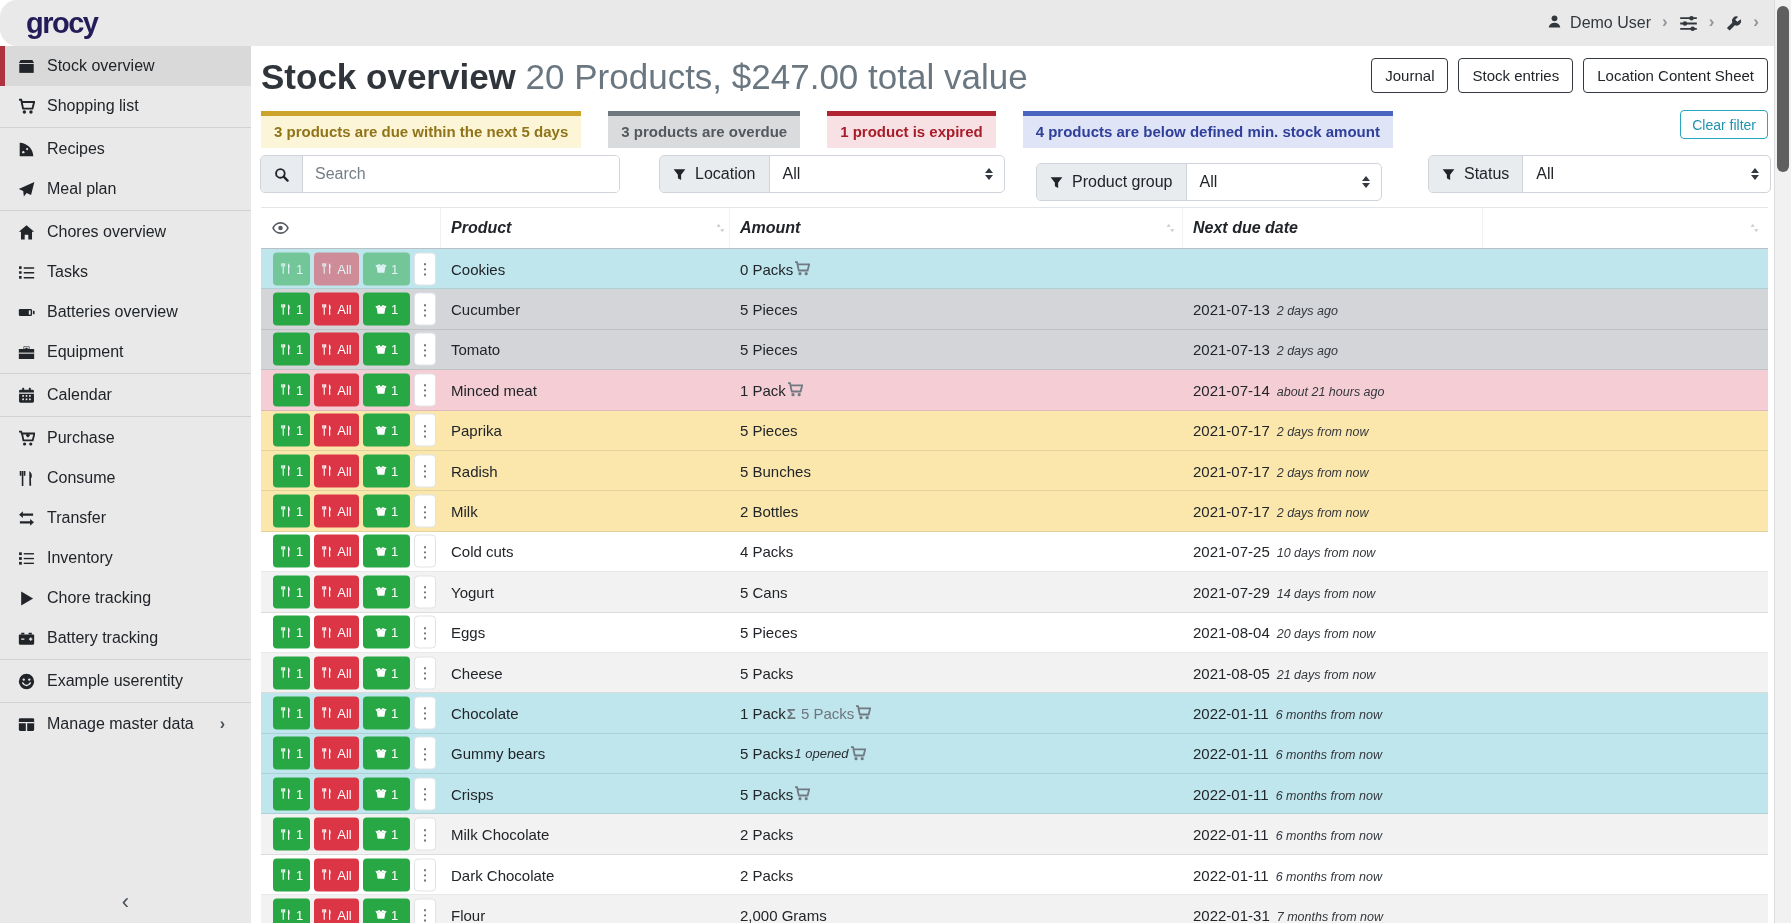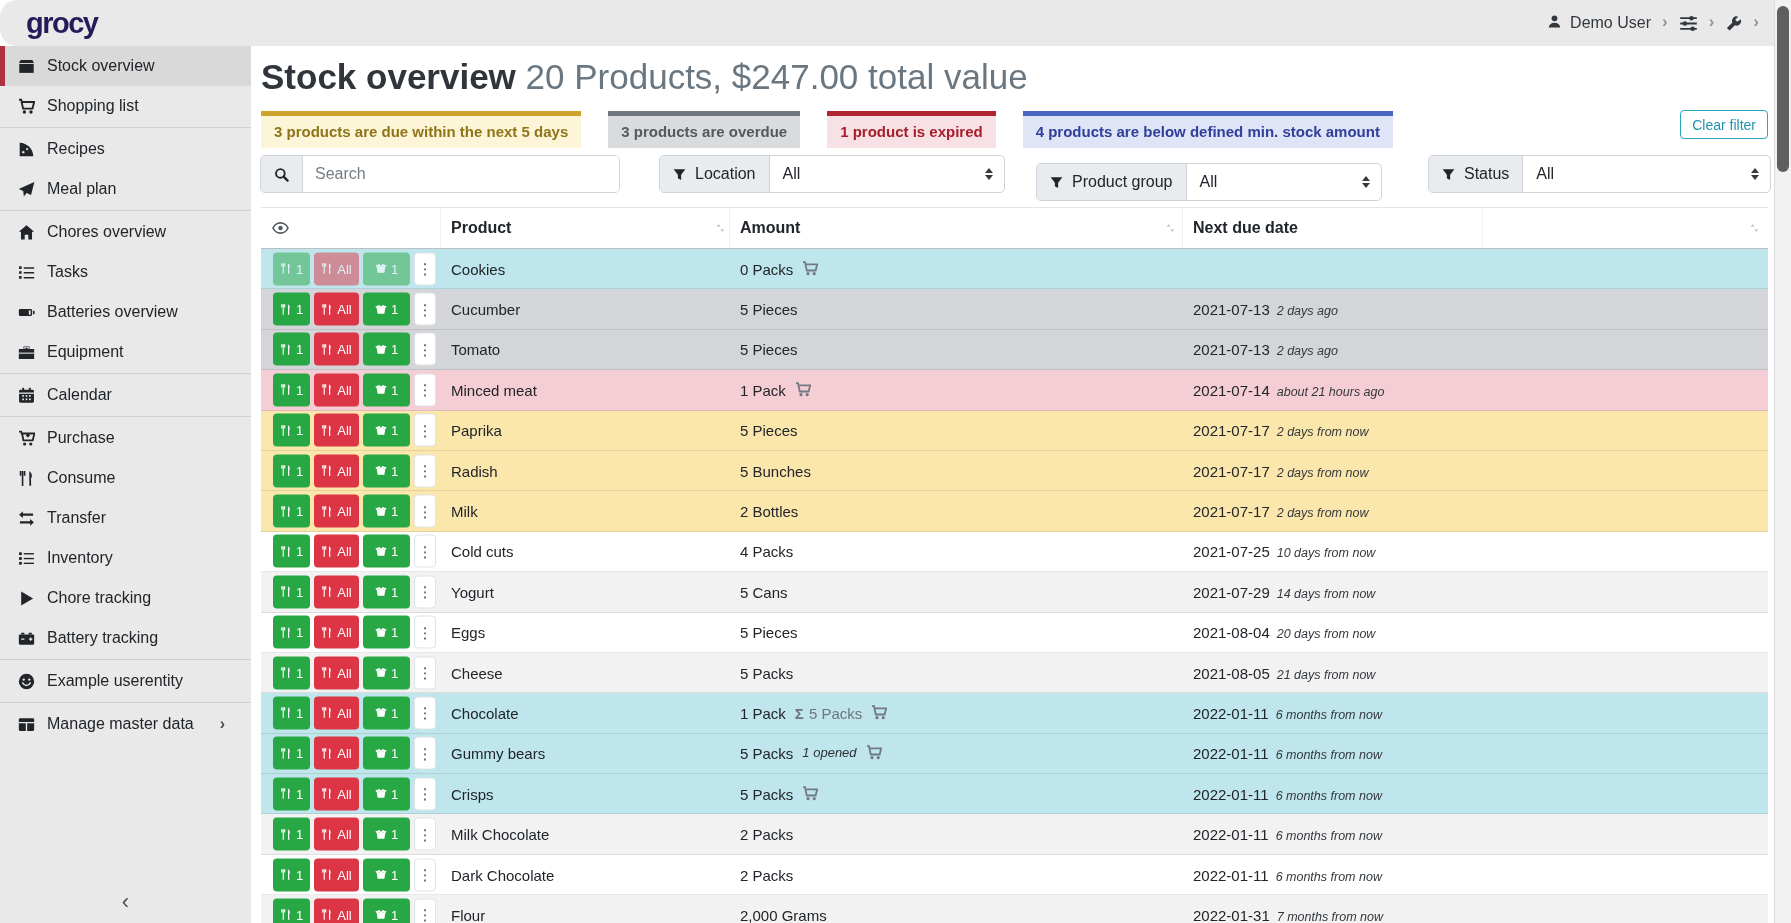--- a/index.html
+++ b/index.html
@@ -63,21 +63,21 @@
   .sel-arrows .dn{border-top:5px solid #343a40;}
   .sg{left:9px;width:360px;}
   .fg0{left:408px;width:346px;}
   .fg1{left:785px;width:346px;margin-top:8px;}
   .fg2{left:1177px;width:343px;}
 
   
   .table{position:absolute;left:10px;top:161px;right:6px;}
   .colline{background-repeat:no-repeat;background-size:1px 100%,1px 100%,1px 100%,1px 100%;background-position:179px 0,468px 0,921px 0,1221px 0;
     background-image:linear-gradient(rgba(0,0,0,.055),rgba(0,0,0,.055)),linear-gradient(rgba(0,0,0,.055),rgba(0,0,0,.055)),linear-gradient(rgba(0,0,0,.055),rgba(0,0,0,.055)),linear-gradient(rgba(0,0,0,.055),rgba(0,0,0,.055));}
-  .thead{height:42px;position:relative;border-top:1px solid #e3e6e8;border-bottom:1px solid #b9bfc4;font-weight:bold;font-size:16px;color:#212529;}
+  .thead{height:42px;position:relative;border-top:1px solid #e3e6e8;border-bottom:1px solid #b9bfc4;font-weight:bold;font-size:16px;color:#212529;font-style:italic;}
   .thead>*{position:absolute;top:50%;transform:translateY(-50%);}
   .eye-btn{left:11px;color:#565c62;cursor:pointer;}
   .col-product{left:190px;}
   .col-amount{left:479px;}
   .col-date{left:932px;}
   .sort{color:#c3c7ca;cursor:pointer;}
   .s-product{left:453px;}
   .s-amount{left:903px;}
   .s-end{left:1487px;}
   .tr{height:40.4px;position:relative;border-bottom:1px solid rgba(0,0,0,.09);font-size:15px;background:#fff;}
@@ -88,21 +88,21 @@
   .tr.stripe{background:var(--row-stripe);}
   .tr>*{position:absolute;top:50%;transform:translateY(-50%);}
   .rb{left:12px;display:flex;gap:4px;align-items:center;}
   .rb.faded .cbtn{opacity:.5;}
   .cbtn{height:33px;border:none;border-radius:4px;color:#fff;font-size:13px;display:flex;align-items:center;justify-content:center;gap:4px;cursor:pointer;font-family:inherit;}
   .btn-green{background:var(--success);width:37px;}
   .btn-red{background:var(--danger);width:45px;}
   .btn-open{background:var(--success);width:47px;}
   .btn-menu{background:#fff;border:1px solid #dfe3e6;color:#4a5056;width:22px;height:33px;border-radius:4px;font-size:15px;display:flex;align-items:center;justify-content:center;cursor:pointer;}
   .p-name{left:190px;color:#212529;}
-  .amt{left:479px;display:flex;align-items:flex-start;gap:9px;white-space:nowrap;}
+  .amt{left:479px;display:flex;align-items:center;gap:1px;white-space:nowrap;}
   .amt .cart-ind{color:#717a82;}
   .sum{color:#6e757c;display:flex;align-items:center;gap:5px;}
   .sum b{font-size:15px;}
   .opened{font-style:italic;font-size:13px;color:#2b3035;}
   .dt{left:932px;display:flex;align-items:baseline;gap:7px;white-space:nowrap;}
   .dt .rel{font-style:italic;font-size:12.5px;color:#33383d;}
 </style>
 </head>
 <body>
 
@@ -327,20 +327,25 @@
       </div>
     </div>
   <div class="side-collapse">‹</div>
 </div>
 
 <div class="content">
   <div class="page-title">
     <span class="t1">Stock overview</span>
     <span class="t2">20 Products, $247.00 total value</span>
   </div>
+  <div class="actions">
+    <button class="btn-outline-dark">Journal</button>
+    <button class="btn-outline-dark">Stock entries</button>
+    <button class="btn-outline-dark">Location Content Sheet</button>
+  </div>
 
   <div class="banners" id="banners">
       <div class="banner warning">3 products are due within the next 5 days</div>
       <div class="banner secondary">3 products are overdue</div>
       <div class="banner danger">1 product is expired</div>
       <div class="banner primary">4 products are below defined min. stock amount</div>
     </div>
   <button class="clear-filter">Clear filter</button>
 
   <div class="filter-row">

